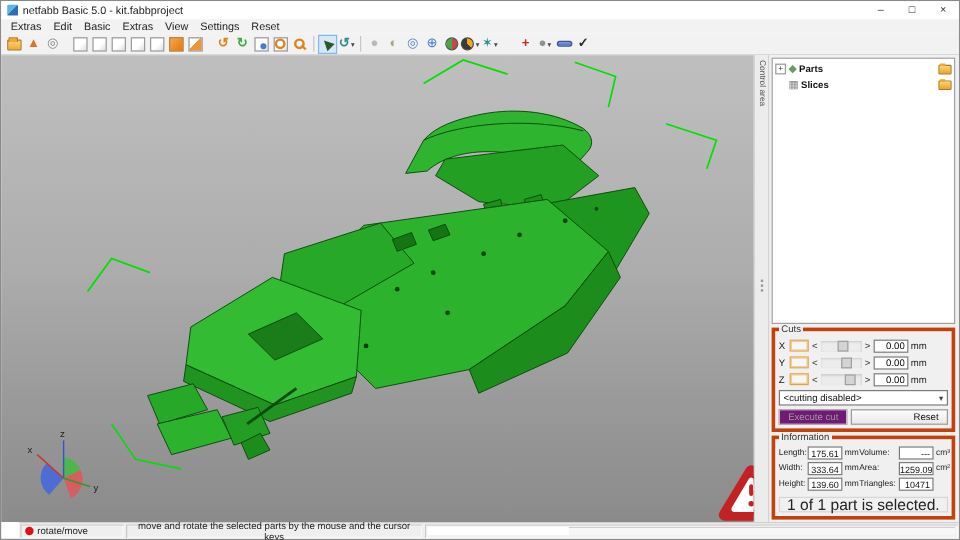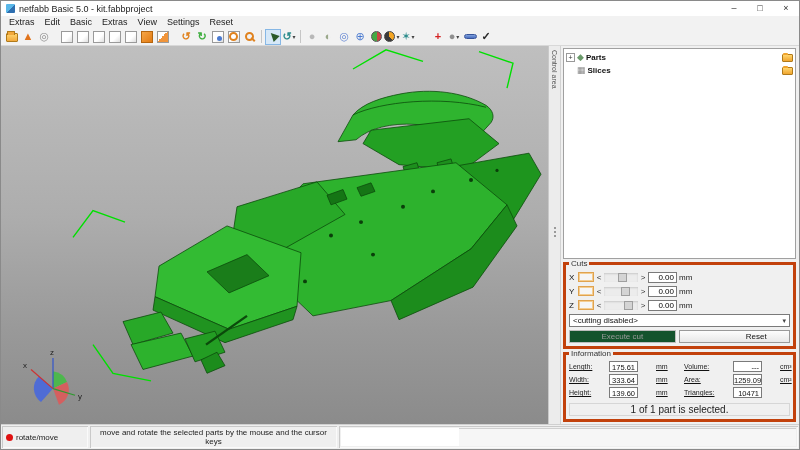--- a/index.html
+++ b/index.html
@@ -83,31 +83,31 @@
   .arrow { font-size:8px; color:#333; width:6px; text-align:center; }
   .track { width:34px; height:9px; background:#ececec; box-shadow:inset 0 1px 2px rgba(0,0,0,.15); position:relative; }
   .thumb { position:absolute; top:0; width:9px; height:9px; background:#d4d4d4; border:1px solid #9f9f9f; }
   .t0 { left:42%; } .t1 { left:50%; } .t2 { left:58%; }
   .cval { width:29px; height:11px; border:1px solid #7a7a7a; font-size:8px; text-align:right; padding-right:2px; font-family:"Liberation Sans",sans-serif; }
   .cunit { font-size:8px; color:#222; }
   .cutdrop { height:13px; border:1px solid #7a7a7a; background:#fff; display:flex; align-items:center; margin-top:2px; padding:0 3px; font-size:8px; }
   .cutdrop .val { flex:1; } .cutdrop .chev { font-size:7px; color:#444; }
   .btnrow { display:flex; gap:3px; margin-top:3px; }
   .btn { height:13px; font-size:8px; font-family:"Liberation Sans",sans-serif; border:1px solid #9a9a9a; background:linear-gradient(#fdfdfd,#e8e8e8); }
-  .btn.exec { flex:1.6; color:#9a9a9a; border-color:#bdbdbd; background:#14532d; }
+  .btn.exec { flex:1.6; color:#9a9a9a; border-color:#bdbdbd; background:#701a75; }
   .btn.reset { flex:1; color:#111;padding-left:44px; }
 
-  .irow { display:grid; grid-template-columns:23px 29px 12px 32px 29px 11px; align-items:center; gap:17px; height:13px;text-decoration:underline; }
+  .irow { display:grid; grid-template-columns:23px 29px 12px 32px 29px 11px; align-items:center; gap:1px; height:13px; }
   .ilabel { font-size:7px; color:#222; }
   .ival { height:11px; border:1px solid #7a7a7a; background:#fff; font-size:7.5px; text-align:right; padding:1px 2px 0 0; overflow:hidden; }
   .iunit { font-size:7px; color:#222; padding-left:1px; }
-  .selstatus { margin-top:4px; border:1px solid #d6d6d6; height:13px; text-align:center; font-size:10px; line-height:12px; color:#222; }
-
-  
-  .statusbar { height:25px; background:#efefef; border-top:1px solid #d0d0d0; display:flex; align-items:stretch; flex:0 0 auto; }
+  .selstatus { margin-top:4px; border:1px solid #d6d6d6; height:13px; text-align:center; font-size:13px; line-height:12px; color:#222; }
+
+  
+  .statusbar { height:14px; background:#efefef; border-top:1px solid #d0d0d0; display:flex; align-items:stretch; flex:0 0 auto;margin-left:15px; }
   .scell { box-shadow:inset 1px 1px 0 #c9c9c9, inset -1px -1px 0 #fafafa; margin:1px; display:flex; align-items:center; font-size:8px; color:#222; padding:0 4px; }
   .s-mode { width:86px; gap:3px; }
   .mode-dot { width:7px; height:7px; border-radius:50%; background:#e01111; flex:0 0 auto; }
   .s-hint { width:247px;text-align:center; }
   .s-progress { flex:1; position:relative; padding:0; }
   .p-track { position:absolute; inset:2px; background:#f6f6f6; box-shadow:inset 1px 1px 0 #cfcfcf; }
   .p-chunk { position:absolute; left:2px; top:2px; bottom:2px; width:118px; background:#ffffff; }
 </style>
 </head>
 <body>

